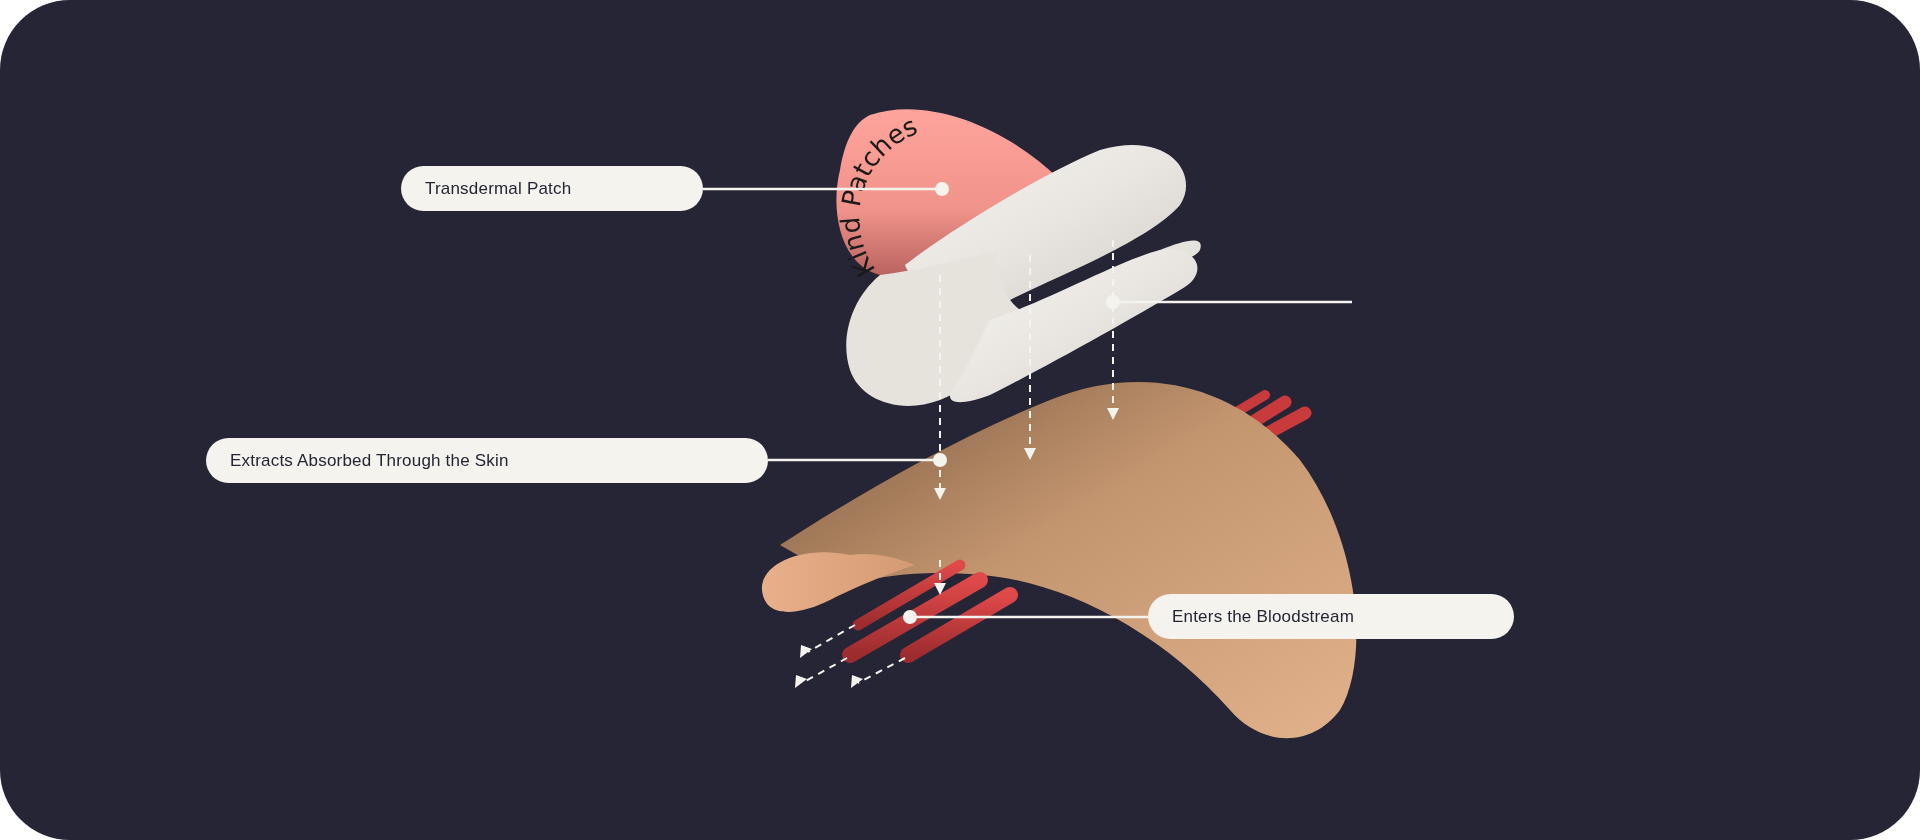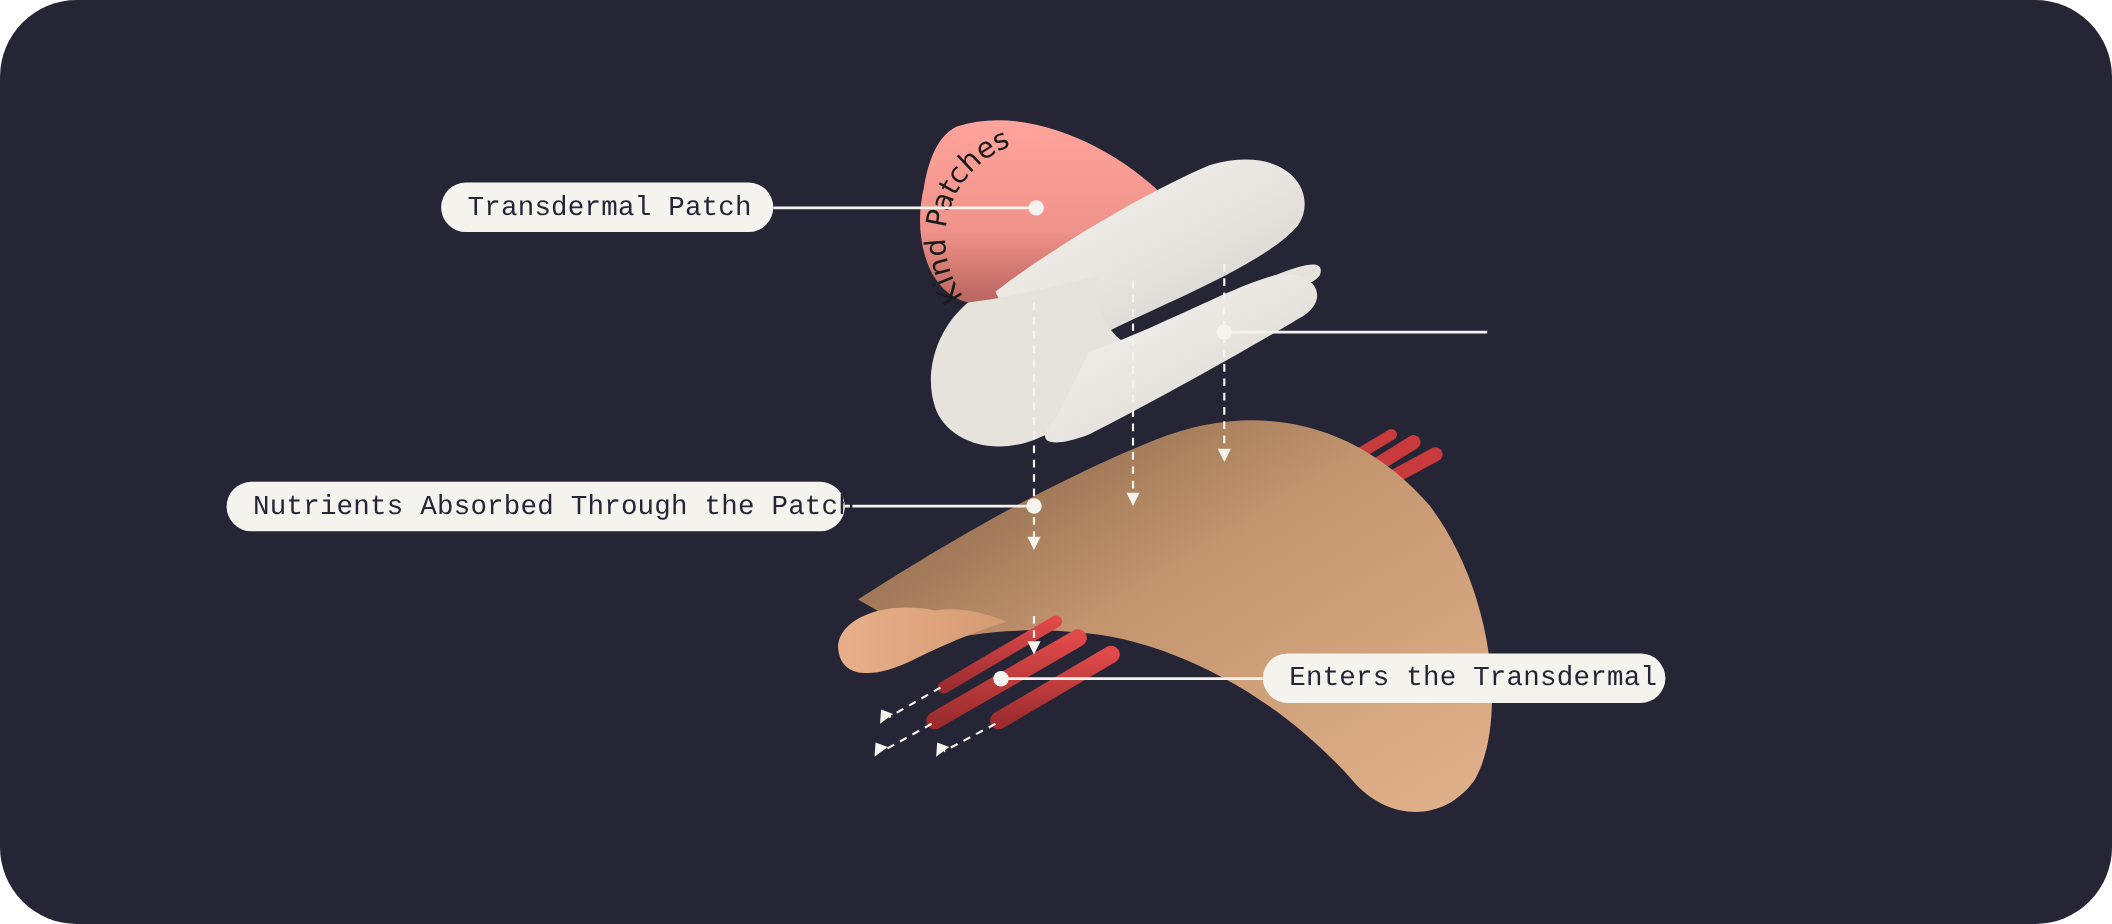--- a/index.html
+++ b/index.html
@@ -1,20 +1,20 @@
 <!DOCTYPE html>
 <html><head>
 <meta charset="utf-8">
 <style>
   html, body { margin:0; padding:0; background:#ffffff; }
   body { width:1920px; height:840px; position:relative; overflow:hidden; font-family:"Liberation Sans", sans-serif; }
   .card { position:absolute; left:0; top:0; width:1920px; height:840px; background:#262536; border-radius:70px; overflow:hidden; }
   svg.art { position:absolute; left:0; top:0; }
   .pill { position:absolute; height:45px; background:#f4f3ee; border-radius:23px; color:#262536;
-          font-family:Liberation Mono, monospace; font-size:25px; line-height:45px; font-weight:500;
+          font-family:Liberation Sans, sans-serif; font-size:17px; line-height:45px; font-weight:500;
           padding:0 24px; white-space:nowrap; box-sizing:border-box; letter-spacing:0.2px; }
 </style>
 </head>
 <body>
 
 <div class="card">
 
   <svg class="art" width="1920" height="840" viewBox="0 0 1920 840">
     <defs>
       <linearGradient id="patchGrad" x1="0" y1="0" x2="0" y2="1">
@@ -101,16 +101,16 @@
     </g>
     <g fill="#f4f3ee">
       <circle cx="942" cy="189" r="7"></circle>
       <circle cx="1113" cy="302" r="7"></circle>
       <circle cx="940" cy="460" r="7"></circle>
       <circle cx="910" cy="617" r="7"></circle>
     </g>
   </svg>
 
   <div class="pill" style="left:401px; top:166px; width:302px;">Transdermal Patch</div>
-  <div class="pill" style="left:206px; top:438px; width:562px;">Nutrients Absorbed Through the Patch</div>
-  <div class="pill" style="left:1148px; top:594px; width:366px;">Enters the Transdermal</div>
+  <div class="pill" style="left:206px; top:438px; width:562px;">Extracts Absorbed Through the Skin</div>
+  <div class="pill" style="left:1148px; top:594px; width:366px;">Enters the Bloodstream</div>
 
 </div>
 
 </body></html>

